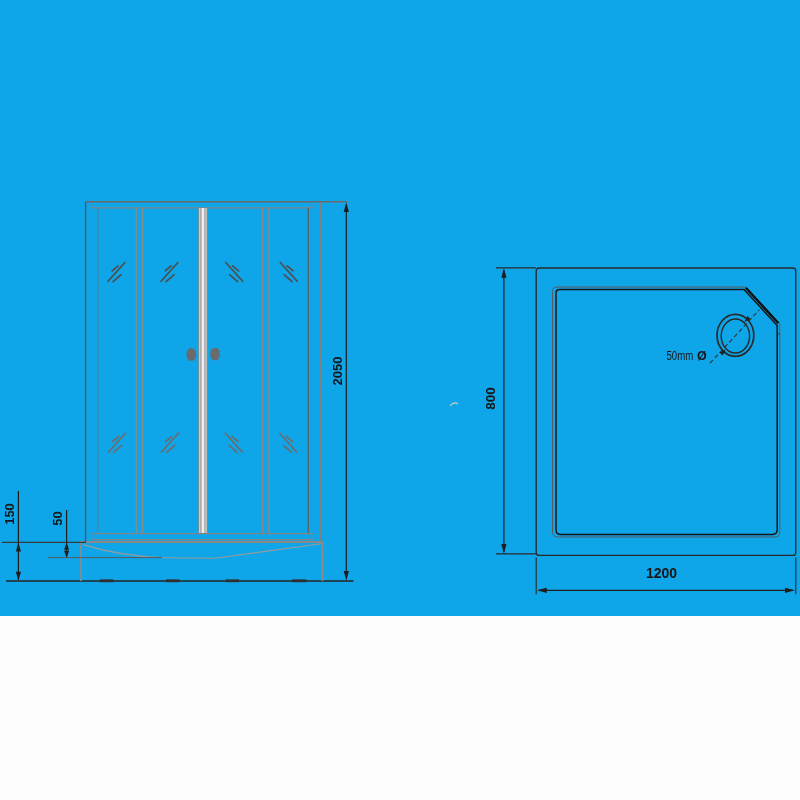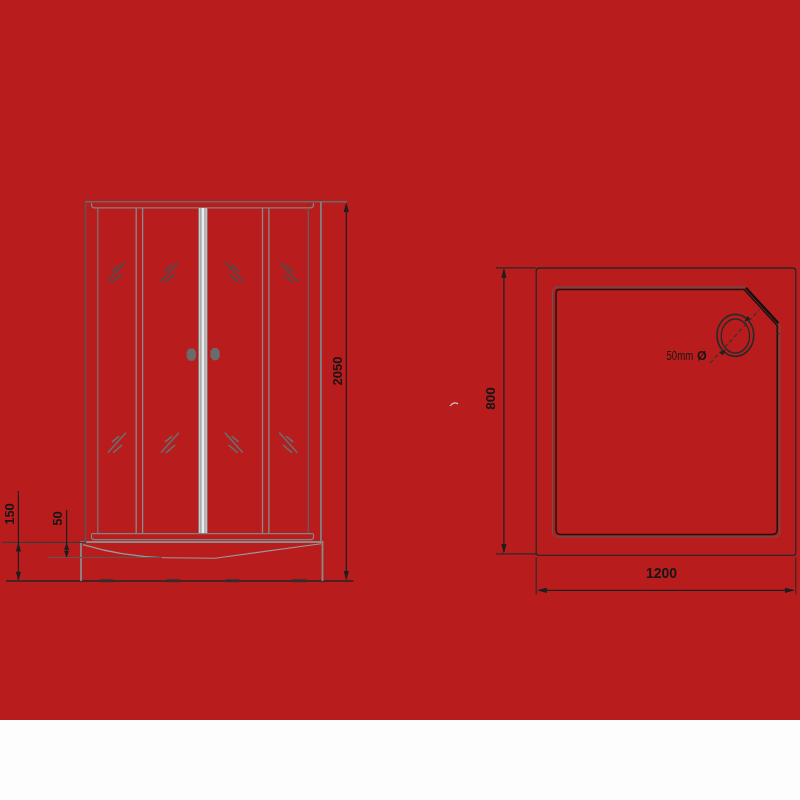--- a/index.html
+++ b/index.html
@@ -1,16 +1,16 @@
 <!DOCTYPE html>
 <html><head>
 <meta charset="utf-8">
 <style>
   html,body{margin:0;padding:0;background:#fdfdfd;}
-  .stage{position:relative;width:800px;height:720px;background:#b91c1c;font-family:"Liberation Sans",sans-serif;}
+  .stage{position:relative;width:800px;height:616px;background:#0ea5e9;font-family:"Liberation Sans",sans-serif;}
   svg{position:absolute;left:0;top:0;}
   text{font-family:"Liberation Sans",sans-serif;fill:#161616;}
 </style>
 </head>
 <body>
 <div class="stage">
 <svg width="800" height="800" viewBox="0 0 800 800">
 
   <path d="M6,581 H353.5" stroke="#242424" stroke-width="1.4" fill="none"></path>
 

